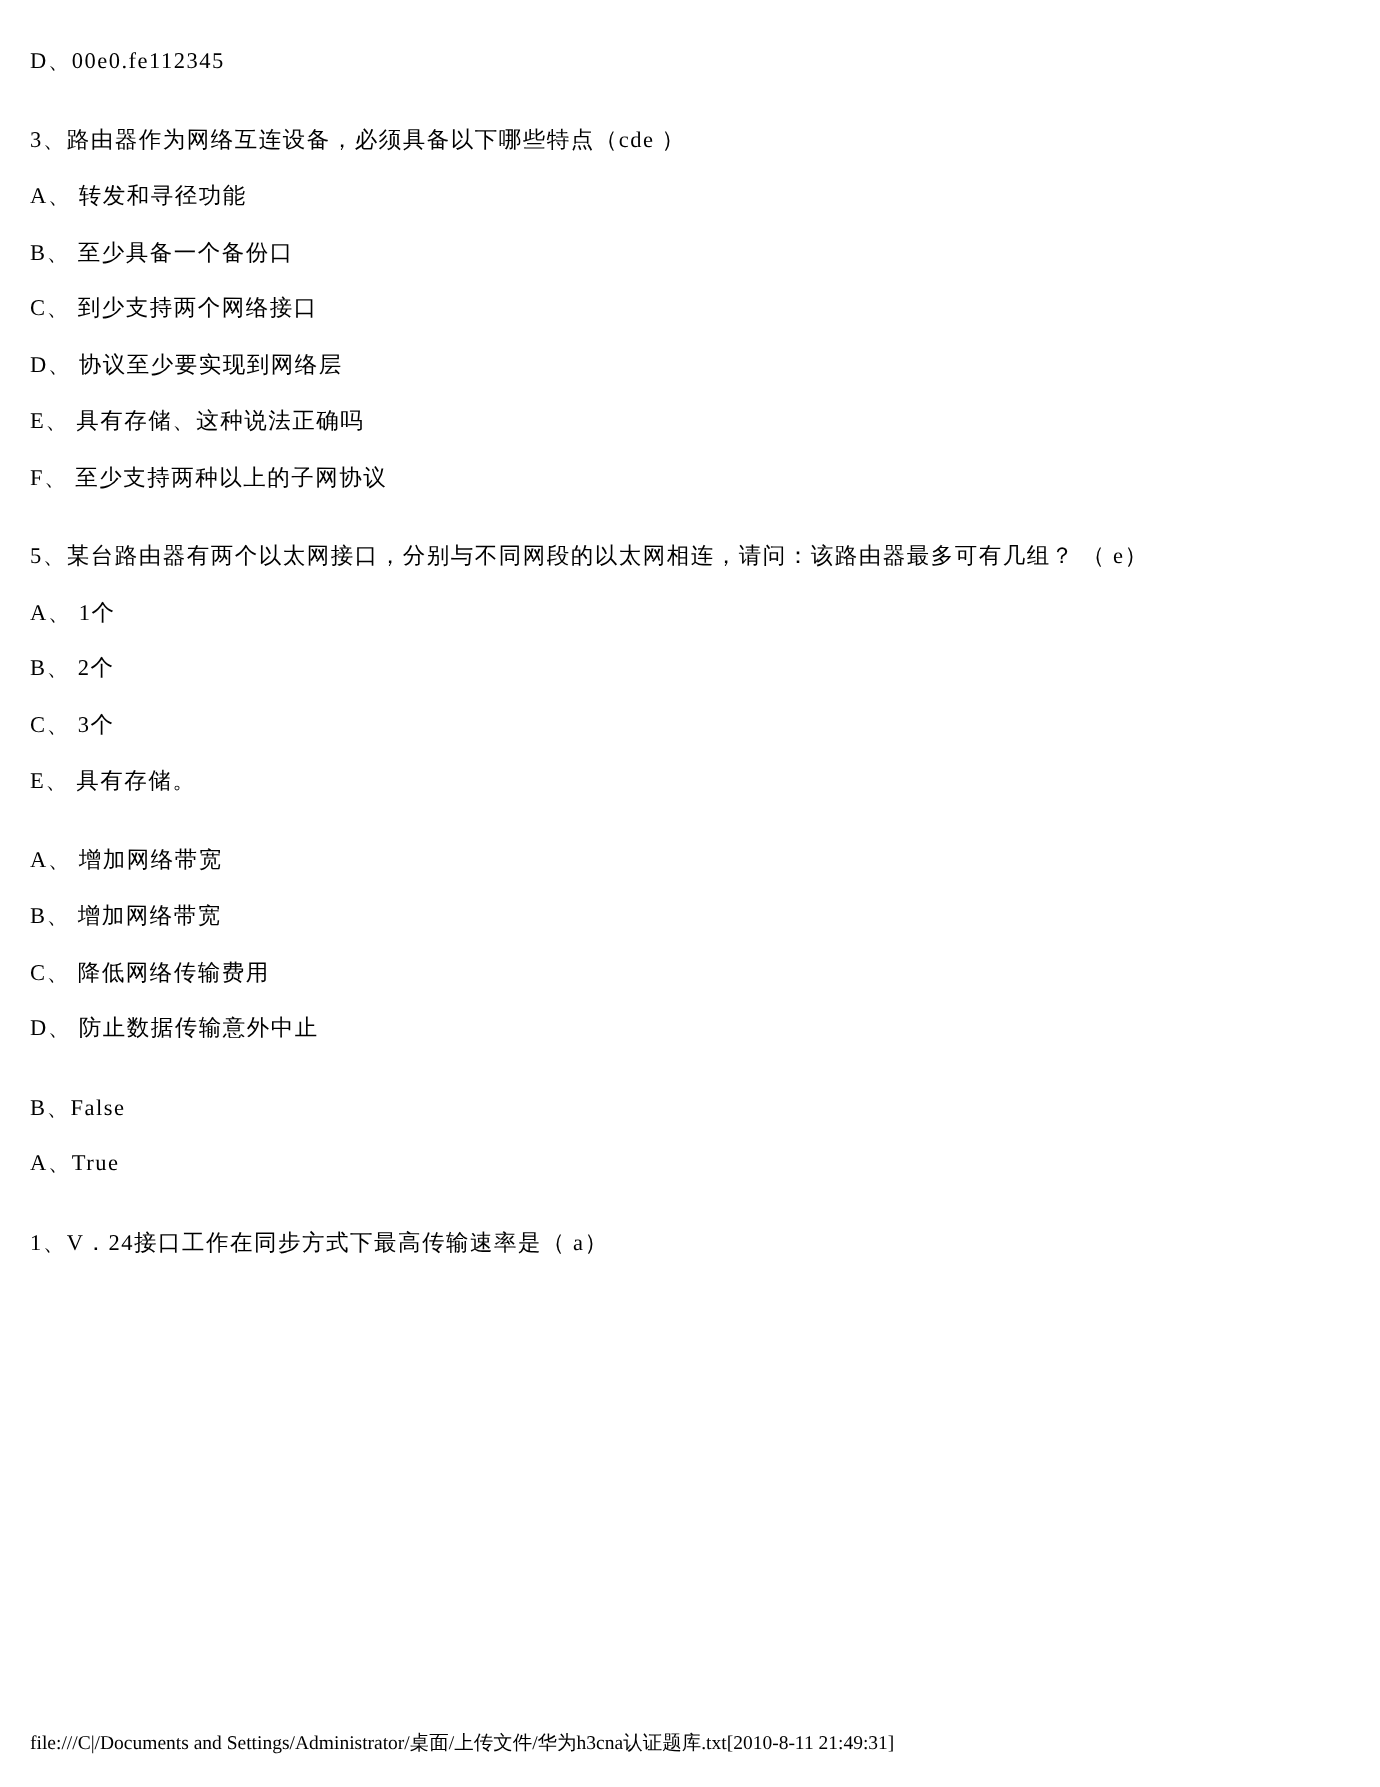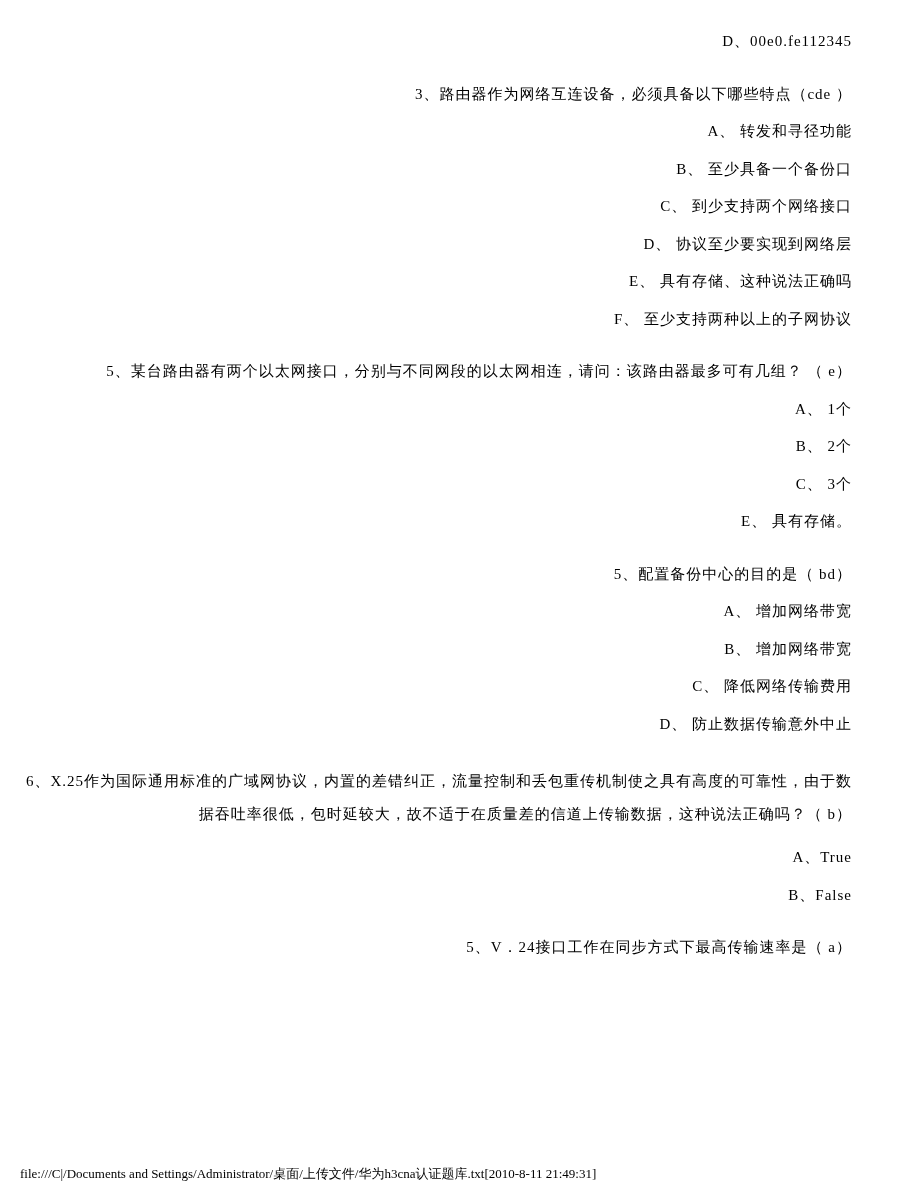--- a/index.html
+++ b/index.html
@@ -13,36 +13,35 @@
     color: #000000;
     font-size: 15px;
     padding: 0;
   }
   .page {
     padding: 30px 16px 10px 20px;
     box-sizing: border-box;
     width: 868px;
     min-height: 1191px;
     position: relative;
-    text-align: right;
   }
   .line {
     line-height: 1.5;
     margin-bottom: 15px;
     letter-spacing: 1px;
   }
   .blank {
     height: 15px;
   }
   .option {
     padding-left: 0;
   }
   .footer {
     position: absolute;
-    bottom: 8px;
+    bottom: 20px;
     left: 20px;
     font-family: "Times New Roman", serif;
     font-size: 13px;
     letter-spacing: 0;
   }
 </style>
 </head>
 <body>
 
 <div class="page">
@@ -62,31 +61,29 @@
   <div class="blank"></div>
 
   <div class="line">5、某台路由器有两个以太网接口，分别与不同网段的以太网相连，请问：该路由器最多可有几组？ （ e）</div>
   <div class="line option">A、  1个</div>
   <div class="line option">B、  2个</div>
   <div class="line option">C、  3个</div>
   <div class="line option">E、  具有存储。</div>
 
   <div class="blank"></div>
 
-  <div class="line">5、配置备份中心的目的是（ bd）</div>
   <div class="line option">A、  增加网络带宽</div>
   <div class="line option">B、  增加网络带宽</div>
   <div class="line option">C、  降低网络传输费用</div>
   <div class="line option">D、  防止数据传输意外中止</div>
 
   <div class="blank"></div>
 
-  <div class="line" style="line-height:2.2;">6、X.25作为国际通用标准的广域网协议，内置的差错纠正，流量控制和丢包重传机制使之具有高度的可靠性，由于数据吞吐率很低，包时延较大，故不适于在质量差的信道上传输数据，这种说法正确吗？（ b）</div>
+  <div class="line option">B、False</div>
   <div class="line option">A、True</div>
-  <div class="line option">B、False</div>
 
   <div class="blank"></div>
 
-  <div class="line">5、V．24接口工作在同步方式下最高传输速率是（ a）</div>
+  <div class="line">1、V．24接口工作在同步方式下最高传输速率是（ a）</div>
 
   <div class="footer">file:///C|/Documents and Settings/Administrator/桌面/上传文件/华为h3cna认证题库.txt[2010-8-11 21:49:31]</div>
 
 </div>
 
 </body></html>

